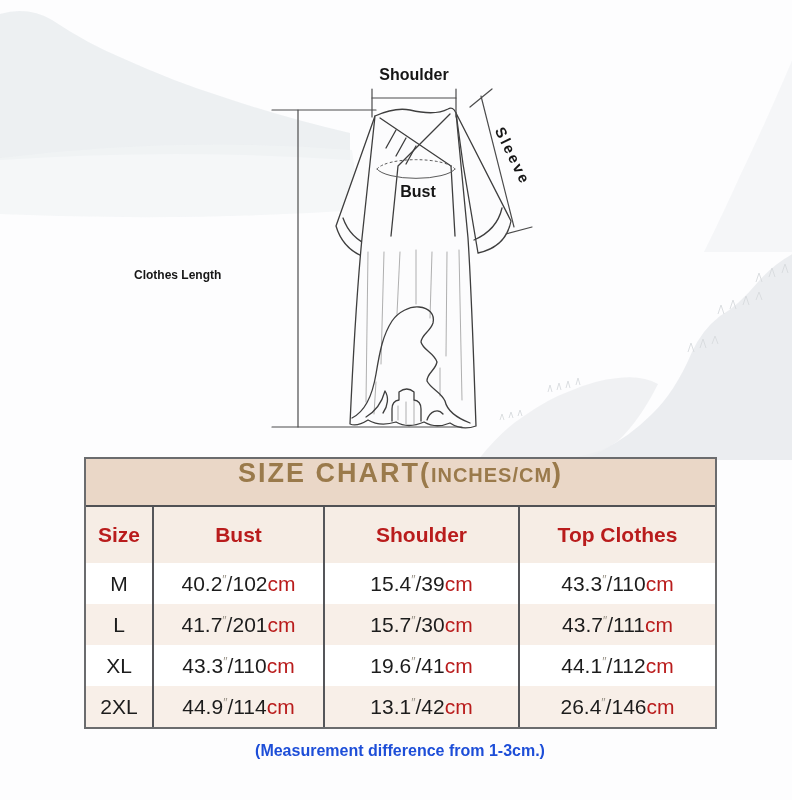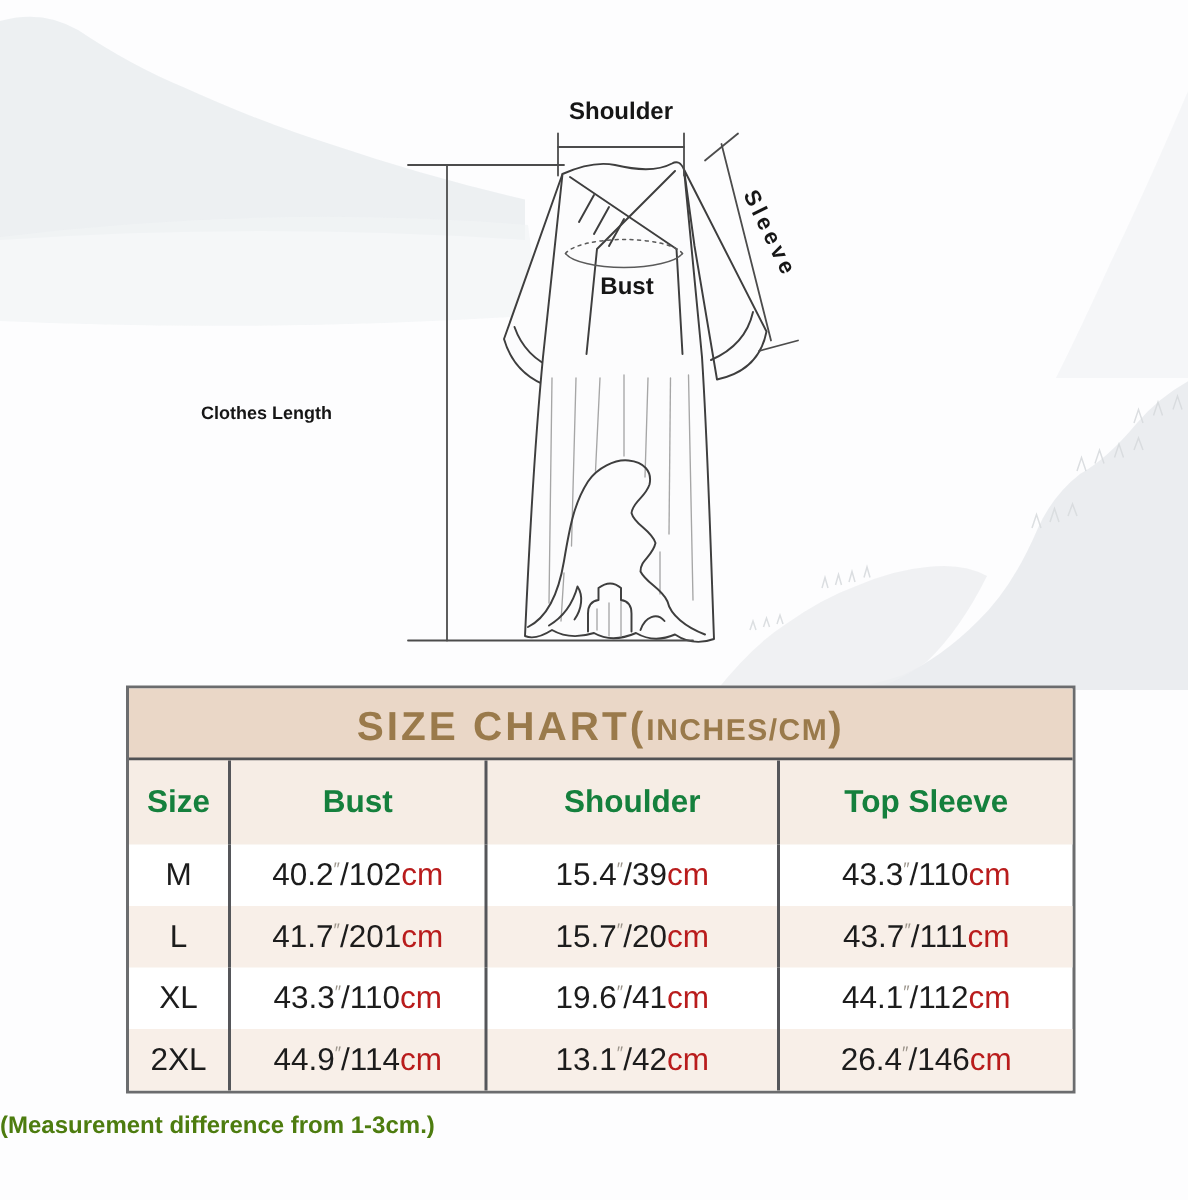--- a/index.html
+++ b/index.html
@@ -15,41 +15,41 @@
   .lbl-clothes-length{left:134px;top:268px;width:125px;font-size:12px;}
   .lbl-bust{left:386px;top:183px;width:64px;text-align:center;font-size:16px;}
   .lbl-sleeve{left:507px;top:124px;font-size:15px;letter-spacing:2.5px;
     transform:rotate(64deg);transform-origin:0 0;}
 
   .size-chart{
     position:absolute;left:84px;top:457px;width:633px;box-sizing:border-box;
     border:2px solid #6b6c6e;background:#ffffff;
   }
   .chart-title{
-    height:46px;line-height:50px;text-align:center;
+    height:46px;line-height:28px;text-align:center;
     background:#ead7c7;border-bottom:2px solid #505154;
     color:#9a7a4b;font-weight:bold;white-space:nowrap;
   }
   .t-big{font-size:27px;letter-spacing:2px;}
   .t-small{font-size:20px;letter-spacing:1px;}
   table.chart-table{border-collapse:collapse;table-layout:fixed;width:629px;}
   .chart-table td,.chart-table th{
     text-align:center;vertical-align:middle;padding:0;white-space:nowrap;
   }
   .chart-table th{
-    height:56px;background:#f6ede5;font-size:21px;font-weight:bold;color:#15803d;
+    height:56px;background:#f6ede5;font-size:21px;font-weight:bold;color:#b91c1c;
   }
   .chart-table td{height:41px;font-size:21px;color:#1c1c1c;}
   .col-sep{border-right:2px solid #55565a;}
   .row-alt td{background:#f8efe8;}
   .cm{color:#b91c1c;}
   .in-mark{font-size:12px;color:#9b948a;vertical-align:7px;}
   .note{
-    position:absolute;left:0;top:742px;width:800px;
-    font-size:16px;font-weight:bold;color:#4d7c0f;
+    position:absolute;left:0;top:742px;width:800px;text-align:center;
+    font-size:16px;font-weight:bold;color:#1d4ed8;
   }
 </style>
 </head>
 <body>
 
 <div class="page">
 
   <svg class="diagram-svg" width="800" height="460" viewBox="0 0 800 460">
 
     <g>
@@ -142,34 +142,34 @@
           <col style="width:67px">
           <col style="width:171px">
           <col style="width:195px">
           <col style="width:196px">
         </colgroup>
       <tbody>
           <tr>
         <th class="col-sep">Size</th>
         <th class="col-sep">Bust</th>
         <th class="col-sep">Shoulder</th>
-        <th>Top Sleeve</th>
+        <th>Top Clothes</th>
       </tr>
 
       <tr>
         <td class="col-sep">M</td>
         <td class="col-sep"><span>40.2</span><span class="in-mark">″</span><span>/</span><span>102</span><span class="cm">cm</span></td>
         <td class="col-sep"><span>15.4</span><span class="in-mark">″</span><span>/</span><span>39</span><span class="cm">cm</span></td>
         <td><span>43.3</span><span class="in-mark">″</span><span>/</span><span>110</span><span class="cm">cm</span></td>
       </tr>
 
       <tr class="row-alt">
         <td class="col-sep">L</td>
         <td class="col-sep"><span>41.7</span><span class="in-mark">″</span><span>/</span><span>201</span><span class="cm">cm</span></td>
-        <td class="col-sep"><span>15.7</span><span class="in-mark">″</span><span>/</span><span>20</span><span class="cm">cm</span></td>
+        <td class="col-sep"><span>15.7</span><span class="in-mark">″</span><span>/</span><span>30</span><span class="cm">cm</span></td>
         <td><span>43.7</span><span class="in-mark">″</span><span>/</span><span>111</span><span class="cm">cm</span></td>
       </tr>
 
       <tr>
         <td class="col-sep">XL</td>
         <td class="col-sep"><span>43.3</span><span class="in-mark">″</span><span>/</span><span>110</span><span class="cm">cm</span></td>
         <td class="col-sep"><span>19.6</span><span class="in-mark">″</span><span>/</span><span>41</span><span class="cm">cm</span></td>
         <td><span>44.1</span><span class="in-mark">″</span><span>/</span><span>112</span><span class="cm">cm</span></td>
       </tr>
 

